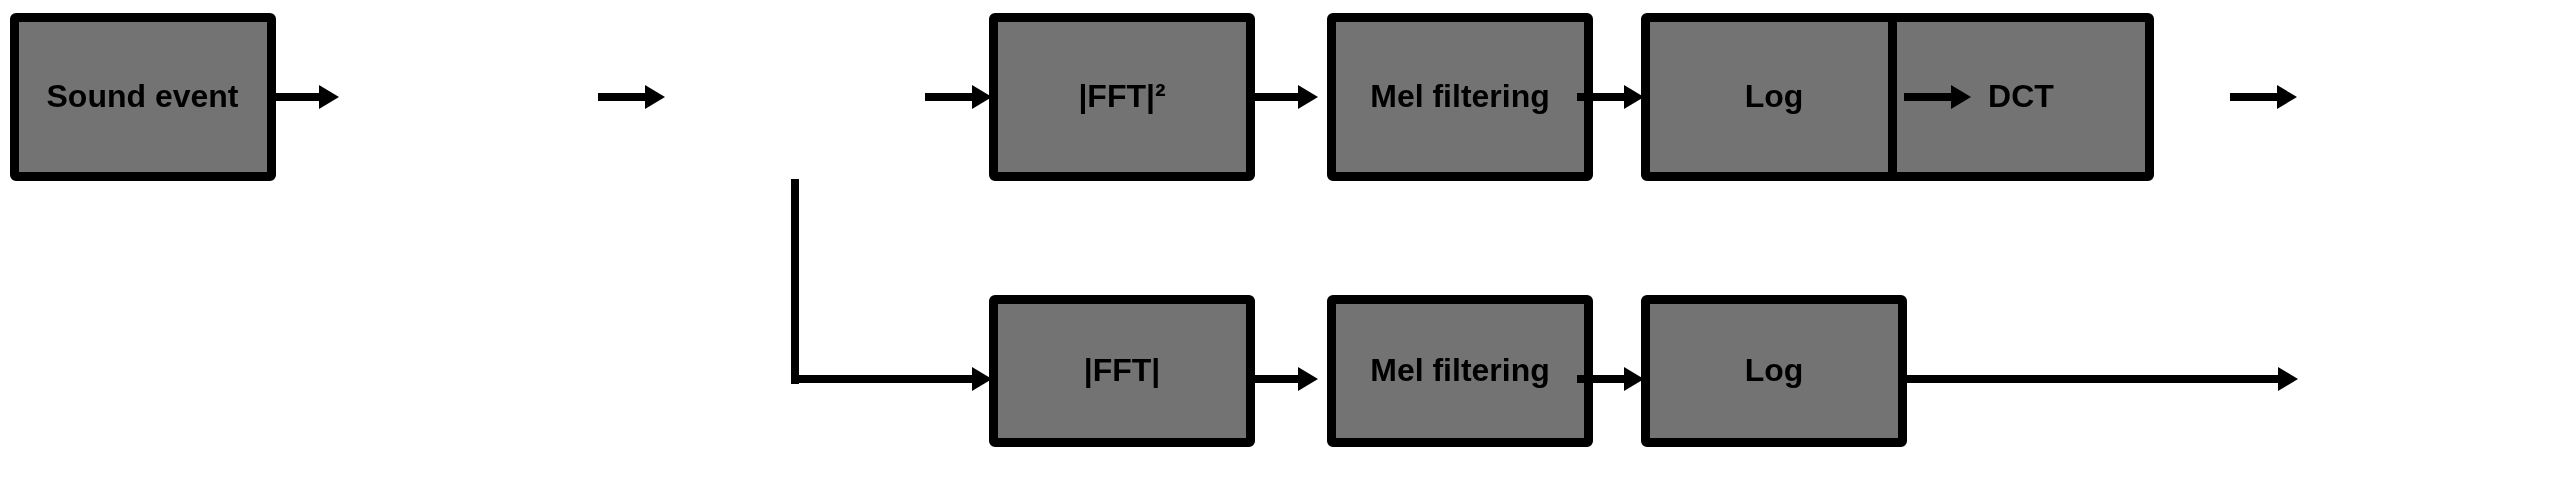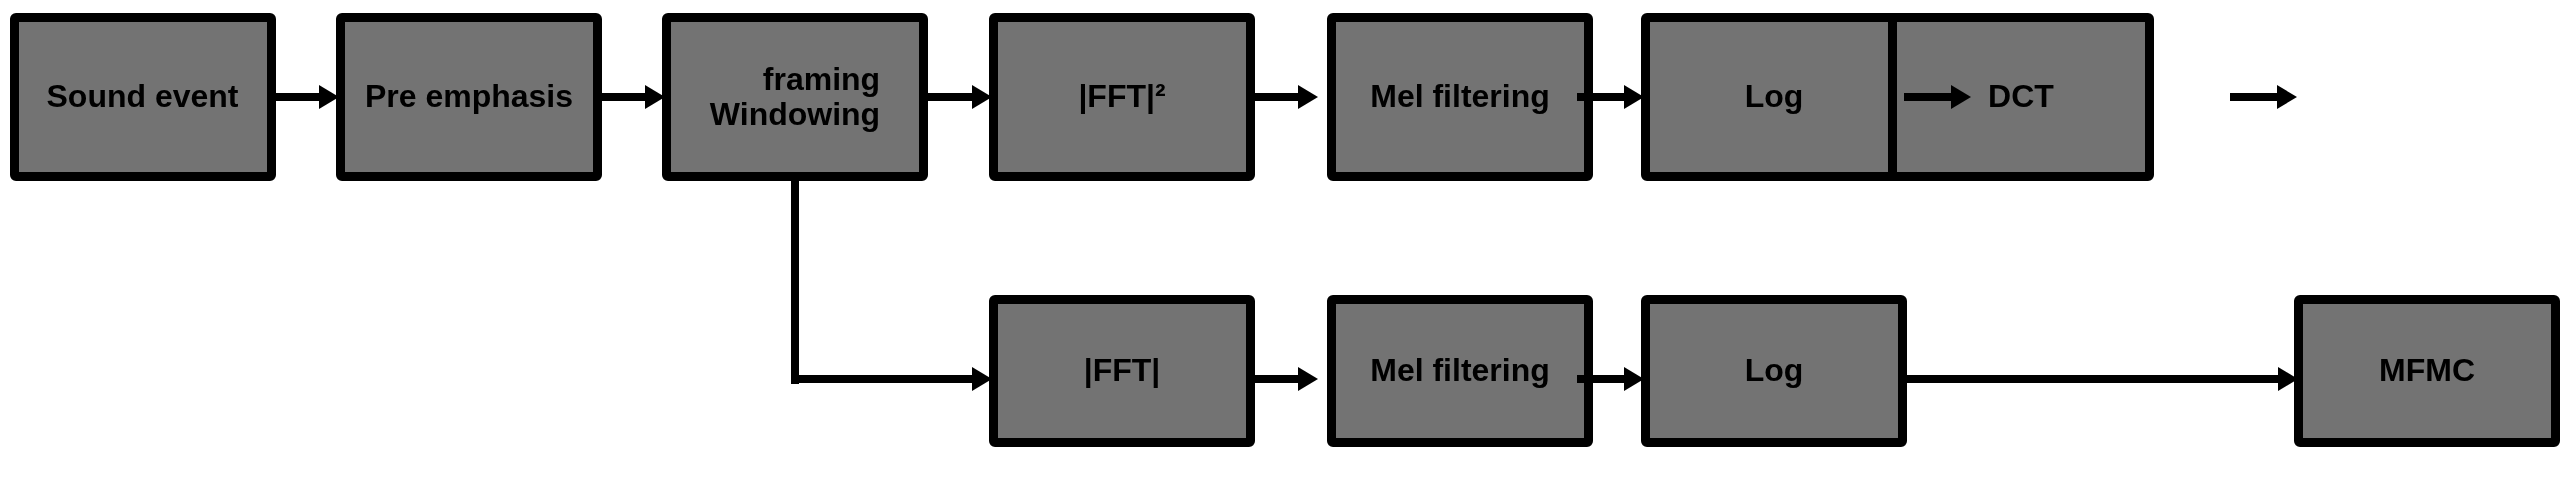--- a/index.html
+++ b/index.html
@@ -91,27 +91,20 @@
   .elbow-h { left: 791px; width: 201px; }
 </style>
 </head>
 <body>
 
 <div class="canvas">
 
   <div class="node row-top col1">
     <span class="label">Sound event</span>
   </div>
-  <div class="node row-top col2">
-    <span class="label">Pre emphasis</span>
-  </div>
-  <div class="node row-top col3">
-    <span class="label">framing
-Windowing</span>
-  </div>
   <div class="node row-top col4">
     <span class="label">|FFT|²</span>
   </div>
   <div class="node row-top col5">
     <span class="label">Mel filtering</span>
   </div>
   <div class="node row-top col6">
     <span class="label">Log</span>
   </div>
   <div class="node row-top col7">
@@ -120,23 +113,20 @@
 
   <div class="node row-bottom col4">
     <span class="label">|FFT|</span>
   </div>
   <div class="node row-bottom col5">
     <span class="label">Mel filtering</span>
   </div>
   <div class="node row-bottom col6">
     <span class="label">Log</span>
   </div>
-  <div class="node row-bottom col8">
-    <span class="label">MFMC</span>
-  </div>
 
   <div class="arrow arrow-top a1"></div>
   <div class="arrow arrow-top a2"></div>
   <div class="arrow arrow-top a3"></div>
   <div class="arrow arrow-top a4"></div>
   <div class="arrow arrow-top a5"></div>
   <div class="arrow arrow-top a6"></div>
   <div class="arrow arrow-top a7"></div>
 
   <div class="elbow-v"></div>

